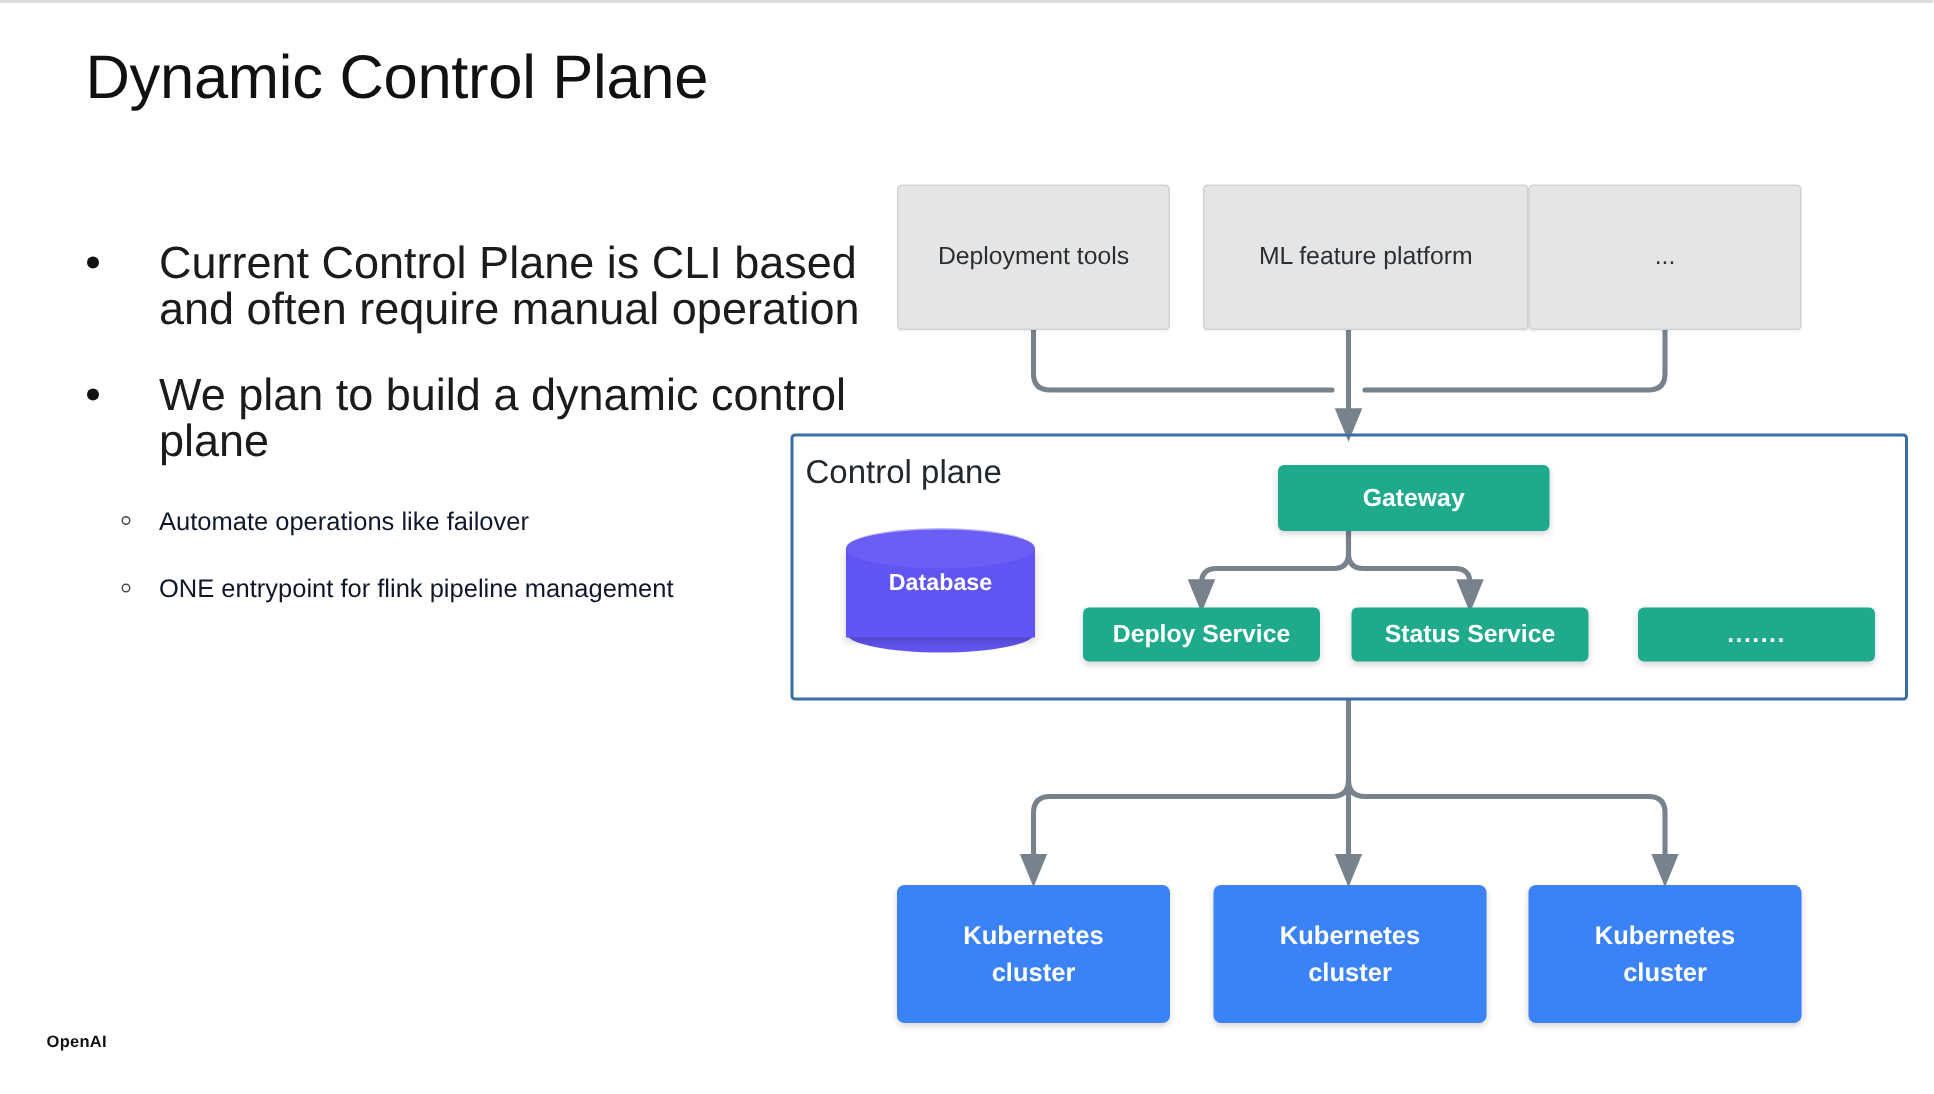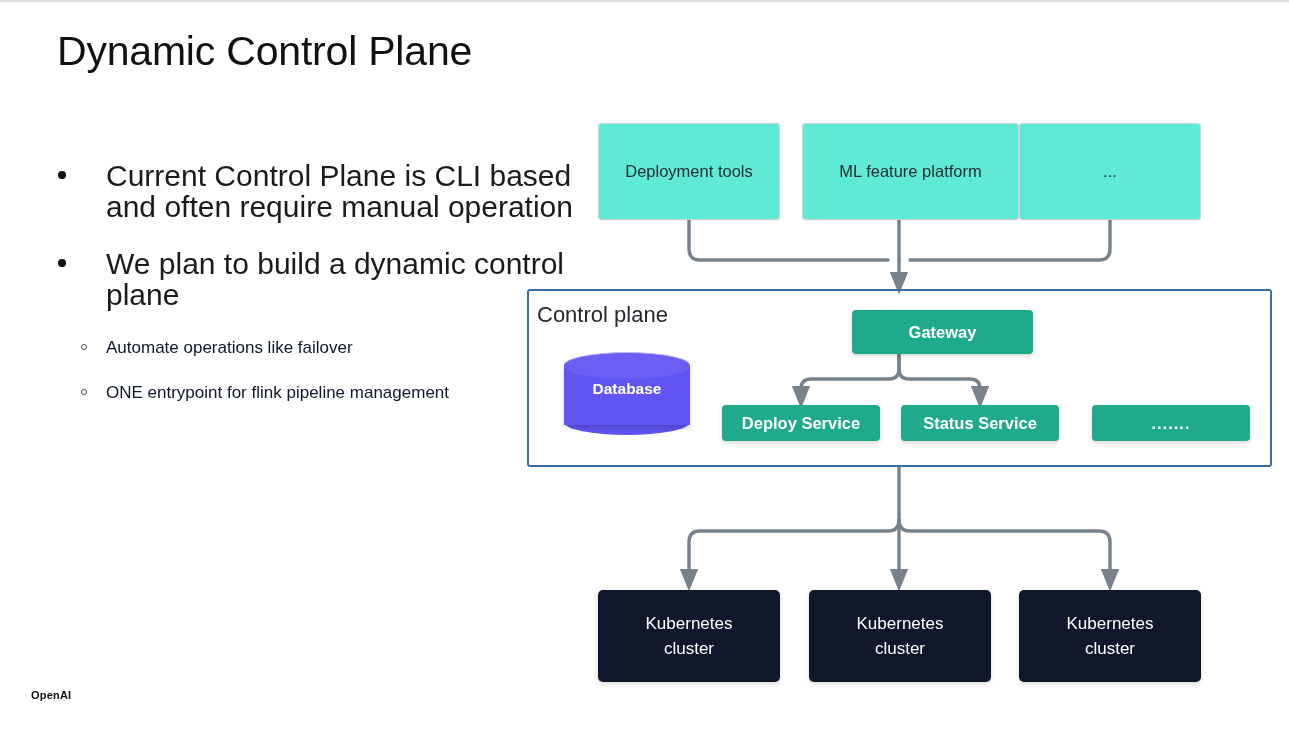--- a/index.html
+++ b/index.html
@@ -101,21 +101,21 @@
     position: absolute;
     box-sizing: border-box;
     display: flex;
     align-items: center;
     justify-content: center;
     text-align: center;
   }
 
   
   .src-box {
-    background: #5eead4;
+    background: #e5e5e5;
     border: 1.4px solid #cfd3d6;
     border-radius: 3px;
     font-size: 16.5px;
     color: #2a2f33;
     line-height: 23px;
     box-shadow: 0 1px 1px rgba(0,0,0,0.05);
   }
 
   
   #control-plane-panel {
@@ -143,25 +143,25 @@
     border-radius: 4px;
     color: #ffffff;
     font-size: 16.5px;
     font-weight: bold;
     box-shadow: 0 2px 4px rgba(0,0,0,0.16);
   }
   .svc-box.dots { font-weight: bold; letter-spacing: 1px; }
 
   
   .k8s-box {
-    background: #0f172a;
+    background: #3b82f6;
     border-radius: 5px;
     color: #ffffff;
     font-size: 17px;
-    font-weight: normal;
+    font-weight: bold;
     line-height: 25px;
     box-shadow: 0 2px 4px rgba(0,0,0,0.16);
   }
 
   
   #db-node {
     position: absolute;
     left: 564px;
     top: 350px;
     width: 126px;

